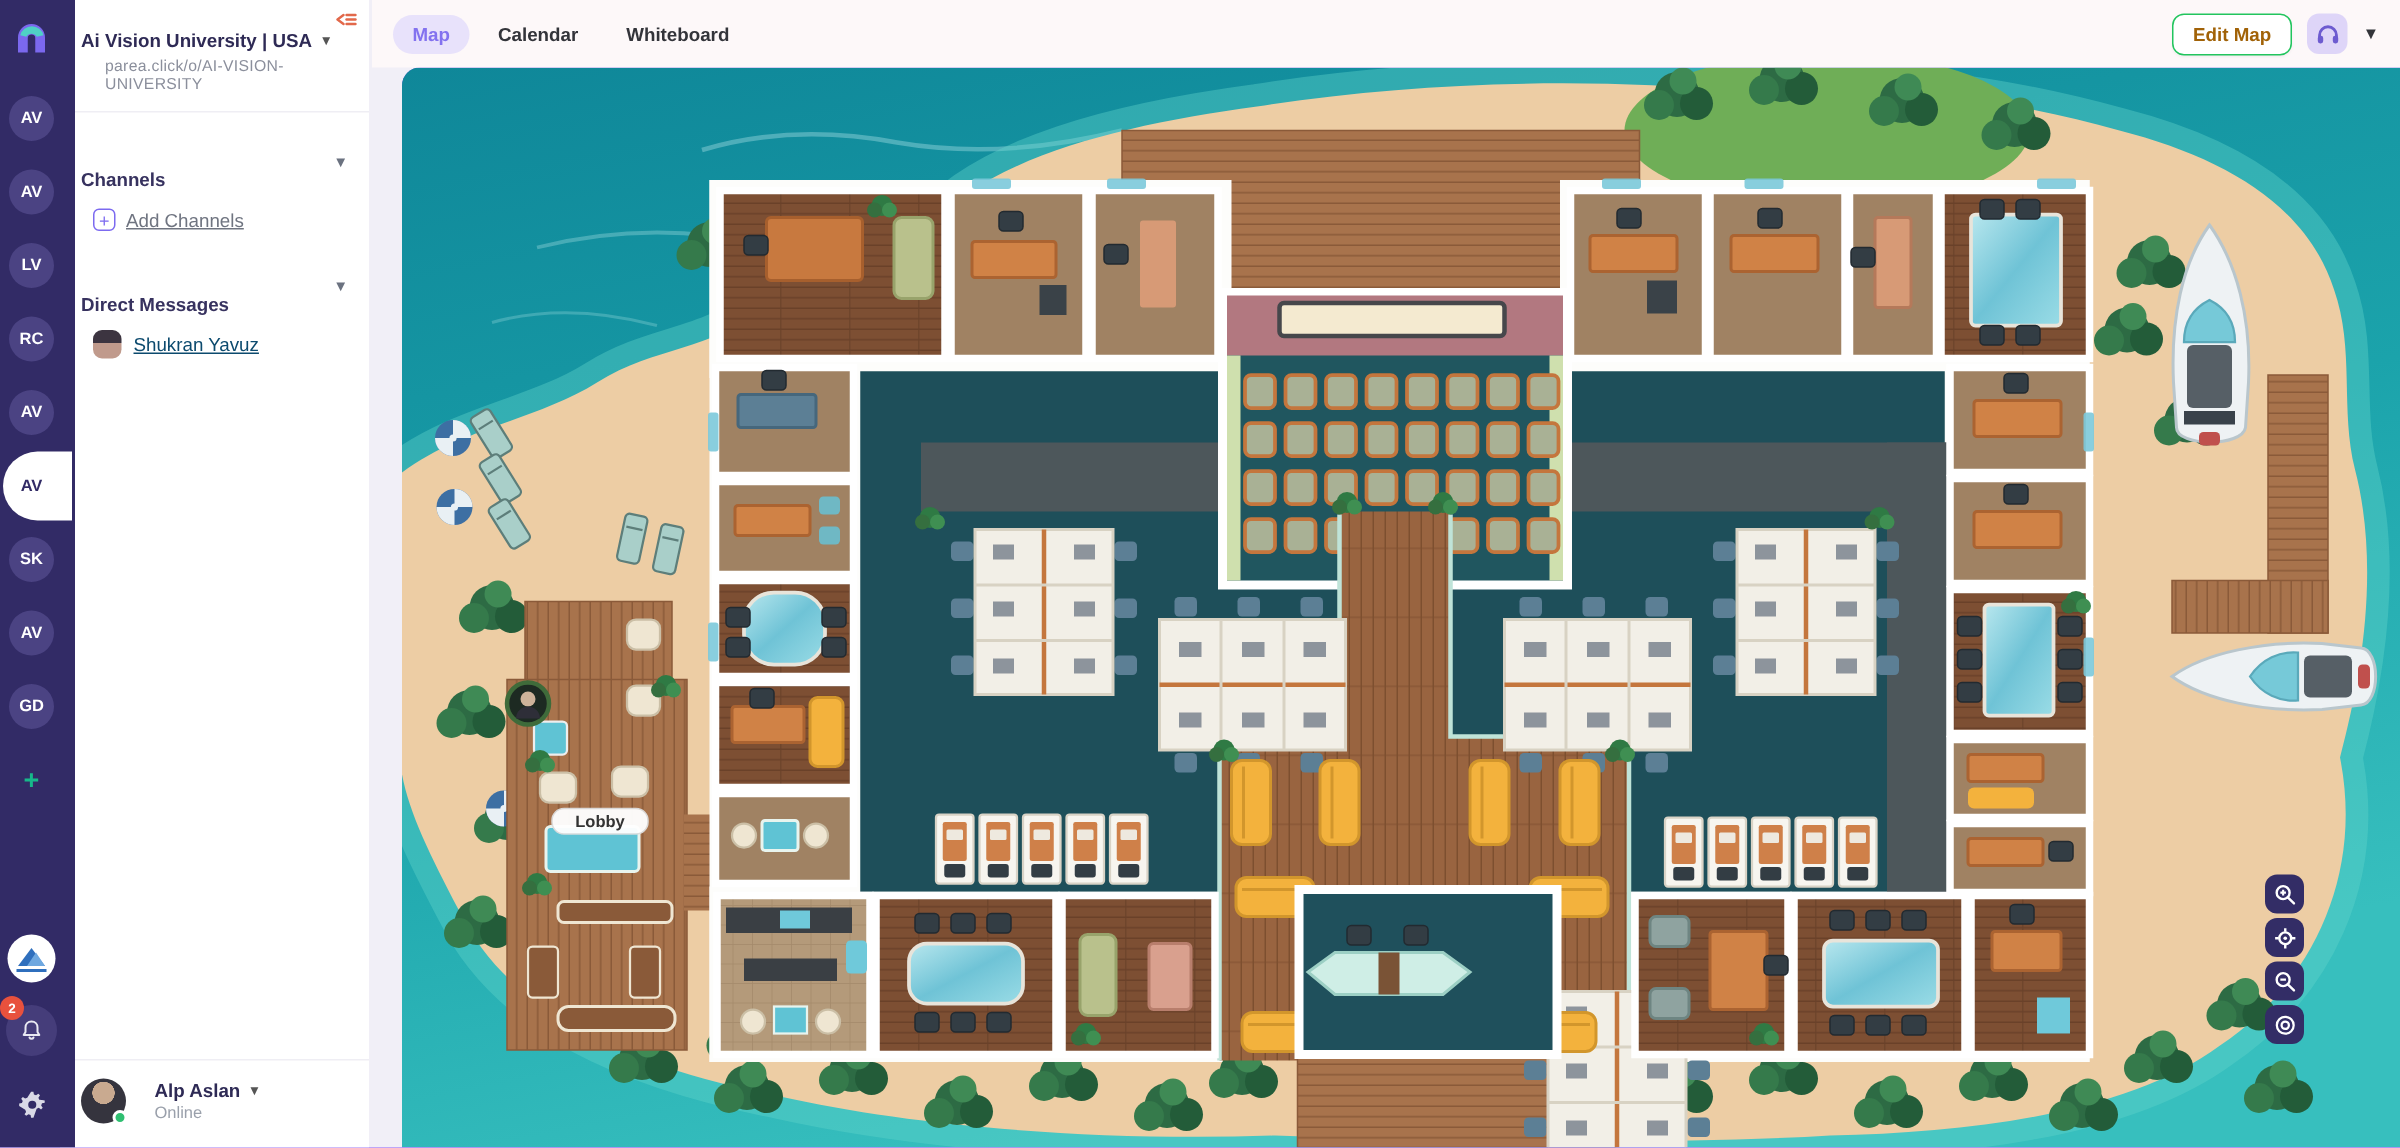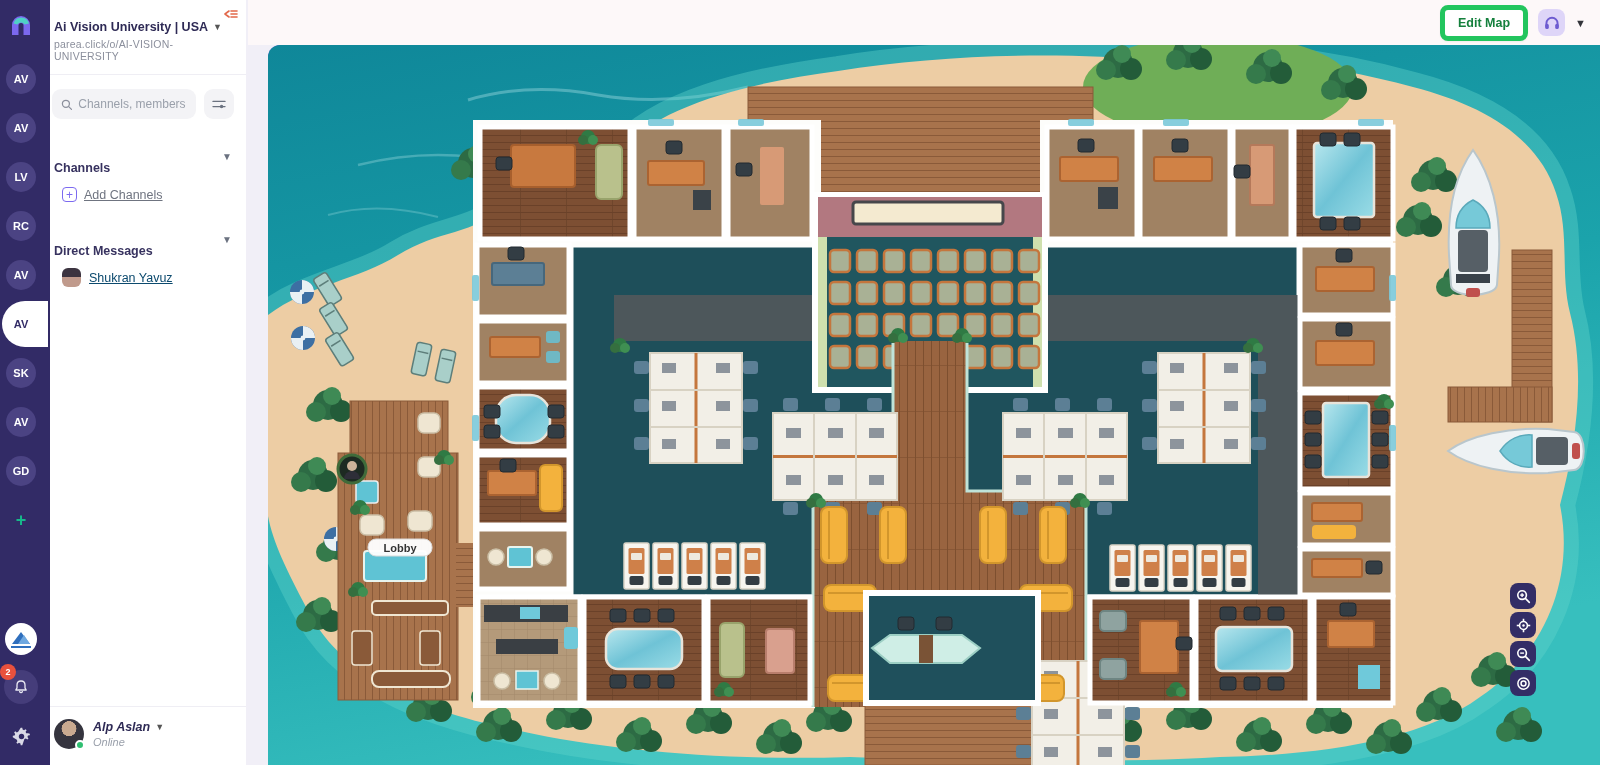--- a/index.html
+++ b/index.html
@@ -30,56 +30,56 @@
   .badge { position:absolute; top:-6px; left:-4px; min-width:16px; height:16px; padding:0 4px; background:#e8513d;
         border-radius:9px; color:#fff; font-size:9px; font-weight:bold; display:flex; align-items:center; justify-content:center; }
   .gear-wrap { width:34px; height:34px; border-radius:50%; display:flex; align-items:center; justify-content:center; cursor:pointer; }
 
   
   .sidebar { position:absolute; left:40px; top:0; width:206px; height:765px; background:#fff; z-index:20; }
   .collapse-ic { position:absolute; top:6px; right:8px; cursor:pointer; }
   .org-block { padding:20px 14px 12px 14px; border-bottom:1px solid #efeef4; }
   .org-name { font-size:12.5px; font-weight:bold; color:#2e2a55; display:flex; align-items:center; gap:5px; cursor:pointer; }
   .org-name .chev { font-size:9px; color:#555; }
-  .org-url { margin-top:4px; font-size:10.5px; color:#8b8f9c; letter-spacing:.2px; }
+  .org-url { margin-top:4px; font-size:10.5px; color:#8b8f9c; letter-spacing:.2px;margin-left:16px; }
   .search-row { display:flex; gap:8px; padding:14px 12px 4px 12px; }
   .search-box { flex:1; height:30px; background:#f3f3f6; border-radius:9px; display:flex; align-items:center; padding:0 9px; gap:6px; }
   .search-box input { border:none; outline:none; background:transparent; font-size:12px; color:#444; width:100%;
         font-family:"Liberation Sans",sans-serif; }
   .search-box input::placeholder { color:#9aa0ab; }
   .filter-btn { width:30px; height:30px; background:#f3f3f6; border-radius:9px; display:flex; align-items:center; justify-content:center; cursor:pointer; }
   .section { padding:14px 14px 0 14px; }
   .sec-head { display:flex; align-items:center; justify-content:space-between; cursor:pointer; }
   .sec-title { font-size:12.5px; font-weight:bold; color:#37325f;margin-top:24px; }
   .sec-chev { font-size:10px; color:#6b7280; }
   .add-row { display:flex; align-items:center; gap:7px; padding:12px 0 4px 8px; cursor:pointer; }
   .plus-sq { width:15px; height:15px; border:1.6px solid #7c6af0; border-radius:4px; color:#7c6af0;
         font-size:12px; line-height:12px; display:flex; align-items:center; justify-content:center; }
   .add-label { font-size:12.5px; color:#6f7480;text-decoration:underline; }
   .dm-item { display:flex; align-items:center; gap:8px; padding:10px 0 0 8px; cursor:pointer; }
   .dm-avatar { width:19px; height:19px; border-radius:6px; background:linear-gradient(180deg,#3c3440 0 45%,#c09a8c 45%); }
   .dm-name { font-size:12.5px; color:#0c4a6e;text-decoration:underline; }
   .side-footer { position:absolute; left:0; bottom:0; width:100%; padding:12px 14px 16px 14px; border-top:1px solid #efeef4; }
-  .me-row { display:flex; align-items:center; gap:9px;font-style:italic; }
+  .me-row { display:flex; align-items:center; gap:19px; }
   .me-avatar { position:relative; width:30px; height:30px; border-radius:50%;
         background:radial-gradient(circle at 50% 32%, #c9aa90 0 29%, #35343e 30%); }
   .me-dot { position:absolute; right:-1px; bottom:-1px; width:10px; height:10px; background:#2fbf71; border:2px solid #fff; border-radius:50%; }
   .me-name { font-size:12.5px; font-weight:bold; color:#2e2a55; display:flex; gap:5px; align-items:center; cursor:pointer; }
   .me-name .chev { font-size:9px; color:#555; }
   .me-status { font-size:11px; color:#9aa0ab; margin-top:2px; }
 
   
   .main { position:absolute; left:248px; top:0; right:0; bottom:0; }
   .topbar { position:absolute; left:0; top:0; right:0; height:45px; background:#fdf8f9; display:flex; align-items:center; padding:0 14px; z-index:10; }
   .tabs { display:flex; align-items:center; gap:6px; }
   .tab { font-size:12.5px; color:#33343a; font-weight:bold; padding:6px 13px; border-radius:15px; cursor:pointer; }
   .tab.active { background:#e8e2fb; color:#8372ef; }
   .topbar-right { margin-left:auto; display:flex; align-items:center; gap:10px; }
-  .edit-map-btn { background:#fff; border:5px solid #22c55e; box-shadow:0 1px 2px rgba(0,0,0,.05);
-        color:#15803d; font-size:12.5px; font-weight:bold; padding:6px 13px; border-radius:8px; cursor:pointer;
+  .edit-map-btn { background:#fff; border:1px solid #22c55e; box-shadow:0 1px 2px rgba(0,0,0,.05);
+        color:#a16207; font-size:12.5px; font-weight:bold; padding:6px 13px; border-radius:8px; cursor:pointer;
         font-family:"Liberation Sans",sans-serif; }
   .phones-btn { width:27px; height:27px; border-radius:8px; background:#ded5f8; display:flex; align-items:center; justify-content:center; cursor:pointer; }
   .top-chev { font-size:11px; color:#33343a; cursor:pointer; }
 
   .map-wrap { position:absolute; left:20px; top:45px; right:0; bottom:0; border-radius:12px 0 0 0; overflow:hidden; background:#8b5cf6; }
   .map-wrap svg { display:block; }
 
   .map-controls { position:absolute; right:64px; top:583px; display:flex; flex-direction:column; gap:3px; z-index:15; }
   .mc-btn { width:26px; height:26px; background:#332d66; border-radius:8px; display:flex; align-items:center; justify-content:center; cursor:pointer; }
 </style>
@@ -137,36 +137,20 @@
         <line x1="7" y1="6" x2="13" y2="6" stroke="#e2684a" stroke-width="1.6" stroke-linecap="round"></line>
         <line x1="7" y1="9" x2="13" y2="9" stroke="#e2684a" stroke-width="1.6" stroke-linecap="round"></line>
       </svg>
     </div>
     <div class="org-block">
       <div class="org-name">
         <span>Ai Vision University | USA</span>
           <span class="chev">▼</span>
       </div>
       <div class="org-url">parea.click/o/AI-VISION-UNIVERSITY</div>
-    </div>
-    <div class="search-row">
-      <div class="search-box">
-        <svg width="13" height="13" viewBox="0 0 16 16">
-          <circle cx="7" cy="7" r="5" fill="none" stroke="#8b8f9c" stroke-width="1.8"></circle>
-          <line x1="11" y1="11" x2="15" y2="15" stroke="#8b8f9c" stroke-width="1.8" stroke-linecap="round"></line>
-        </svg>
-        <input type="text" placeholder="Channels, members" style="">
-      </div>
-      <div class="filter-btn">
-        <svg width="14" height="12" viewBox="0 0 16 14">
-          <line x1="1" y1="4" x2="15" y2="4" stroke="#6b7280" stroke-width="1.6" stroke-linecap="round"></line>
-          <line x1="1" y1="10" x2="15" y2="10" stroke="#6b7280" stroke-width="1.6" stroke-linecap="round"></line>
-          <circle cx="11" cy="10" r="2" fill="#6b7280"></circle>
-        </svg>
-      </div>
     </div>
     <div class="section">
       <div class="sec-head">
         <span class="sec-title">Channels</span>
         <span class="sec-chev">▼</span>
       </div>
       <div class="add-row">
         <span class="plus-sq">+</span>
         <span class="add-label">Add Channels</span>
       </div>
@@ -192,20 +176,25 @@
               <span class="chev">▼</span>
           </div>
           <div class="me-status">Online</div>
         </div>
       </div>
     </div>
   </div>
 
   <div class="main">
     <div class="topbar">
+      <div class="tabs">
+        <div class="tab active">Map</div>
+        <div class="tab">Calendar</div>
+        <div class="tab">Whiteboard</div>
+      </div>
       <div class="topbar-right">
         <button class="edit-map-btn">Edit Map</button>
         <div class="phones-btn">
           <svg width="16" height="14" viewBox="0 0 20 17">
             <path d="M3 13 v-4 a7 7 0 0 1 14 0 v4" fill="none" stroke="#6d5bd0" stroke-width="2.4" stroke-linecap="round"></path>
             <rect x="1.5" y="9.5" width="4.5" height="6.5" rx="2" fill="#6d5bd0"></rect>
             <rect x="14" y="9.5" width="4.5" height="6.5" rx="2" fill="#6d5bd0"></rect>
           </svg>
         </div>
         <span class="top-chev">▼</span>

